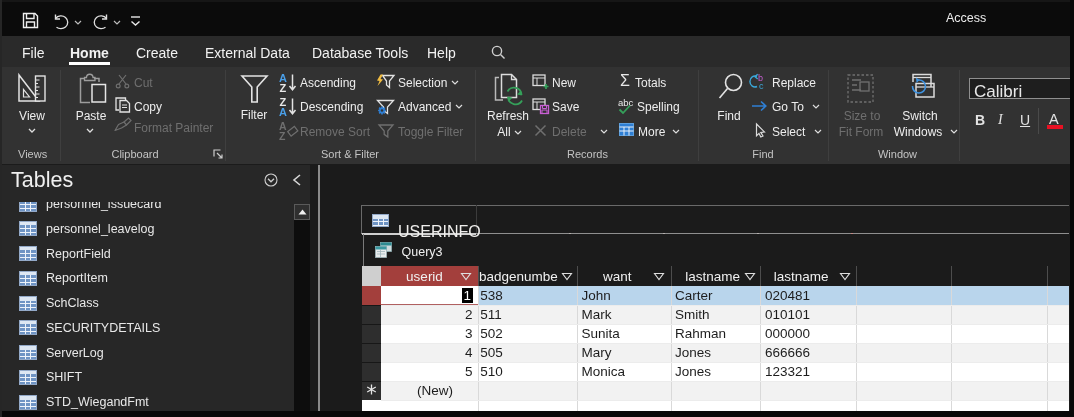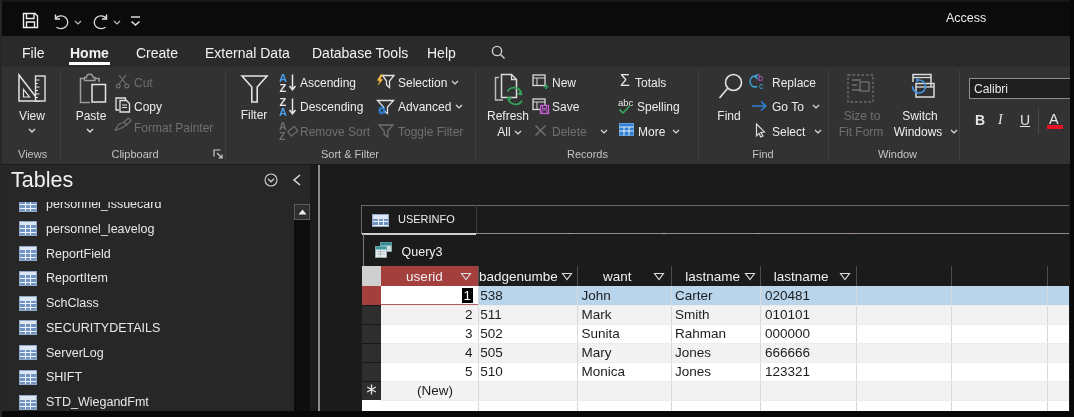--- a/index.html
+++ b/index.html
@@ -282,21 +282,21 @@
  <path d="M7.5 13 a6.5 6.5 0 1 0 6 -6" stroke="#3f93e0" stroke-width="1.6"></path>
  <path d="M11 4.5 L14.5 7 L11.5 10" fill="#3f93e0" stroke="none"></path>
 </svg>
 <div class="bigtxt" style="left:898px;top:109px;width:44px">Switch</div>
 <div class="bigtxt" style="left:887px;top:125px;width:62px">Windows</div>
 <svg class="abs" style="left:950px;top:129px" width="8" height="5" viewBox="0 0 8 5" fill="none" stroke="#dedede" stroke-width="1.2">
       <path d="M1 1 L4 4 L7 1"></path>
     </svg>
 
 <div class="abs" style="left:969px;top:78px;width:102px;height:21px;background:#1e1e1e;border:1px solid #8f8f8f"></div>
-<div class="abs" style="left:974px;top:82px;font-size:12px;color:#e8e8e8">Calibri</div>
+<div class="abs" style="left:974px;top:82px;font-size:17px;color:#e8e8e8">Calibri</div>
 <div class="abs" style="left:975px;top:112px;font-size:14px;font-weight:bold;color:#e3e3e3">B</div>
 <div class="abs" style="left:998px;top:112px;font-size:14px;font-style:italic;font-family:'Liberation Serif';color:#e3e3e3">I</div>
 <div class="abs" style="left:1020px;top:112px;font-size:14px;text-decoration:underline;color:#e3e3e3">U</div>
 <div class="abs" style="left:1038px;top:108px;width:1px;height:26px;background:#4a4a4a"></div>
 <div class="abs" style="left:1049px;top:111px;font-size:14.5px;color:#e3e3e3">A</div>
 <div class="abs" style="left:1047px;top:125px;width:16px;height:3.5px;background:#e81123"></div>
 
 <div class="abs" id="navpane"></div>
 <div class="abs" style="left:11px;top:168px;font-size:21.5px;color:#f0f0f0">Tables</div>
 <svg class="abs" style="left:264px;top:173px" width="14" height="14" viewBox="0 0 14 14" fill="none" stroke="#cfcfcf" stroke-width="1.1">
@@ -330,21 +330,21 @@
 <div class="abs" style="left:361px;top:205px;width:708px;height:1px;background:#6a6a6a"></div>
 <div class="abs" style="left:361px;top:205px;width:1px;height:28px;background:#6a6a6a"></div>
 <div class="abs" style="left:361px;top:233px;width:708px;height:1px;background:#8f8f8f"></div>
 <div class="abs" style="left:362px;top:232.5px;width:114px;height:2px;background:#cfcfcf"></div>
 <div class="abs" style="left:476px;top:205px;width:1px;height:28px;background:#3c3c3c"></div>
 <div class="abs" style="left:569px;top:233px;width:2px;height:1px;background:#b5b0ae"></div>
 <div class="abs" style="left:663px;top:233px;width:2px;height:1px;background:#b5b0ae"></div>
 <div class="abs" style="left:757px;top:233px;width:2px;height:1px;background:#b5b0ae"></div>
 <div class="abs" style="left:851px;top:233px;width:2px;height:1px;background:#c48985"></div>
 <div class="tblicon abs" style="left:372px;top:214px;width:17px;height:13px"></div>
-<div class="abs" style="left:398px;top:213px;font-size:11px;color:#efeeec">USERINFO</div>
+<div class="abs" style="left:398px;top:223px;font-size:16px;color:#efeeec">USERINFO</div>
 
 <div class="abs" style="left:363px;top:234px;width:1px;height:177px;background:#7a7a7a"></div>
 <svg class="abs" style="left:375px;top:242px" width="17" height="16" viewBox="0 0 17 16">
  <rect x="5.5" y="0.5" width="11" height="9" fill="#cfdbde" stroke="#8fb0b4" stroke-width="0.8"></rect>
  <rect x="5.5" y="0.5" width="11" height="3" fill="#2e8b91"></rect>
  <rect x="0.5" y="4.5" width="11" height="11" fill="#e9edee" stroke="#9eb4b8" stroke-width="0.8"></rect>
  <rect x="0.5" y="4.5" width="11" height="3" fill="#3a98a0"></rect>
  <path d="M2 9.5 h8 M2 12 h8 M5.5 7.5 v8" stroke="#9fb4ba" stroke-width="0.8"></path>
 </svg>
 <div class="abs" style="left:401.5px;top:244.5px;font-size:12.5px;color:#f0f0f0">Query3</div>

